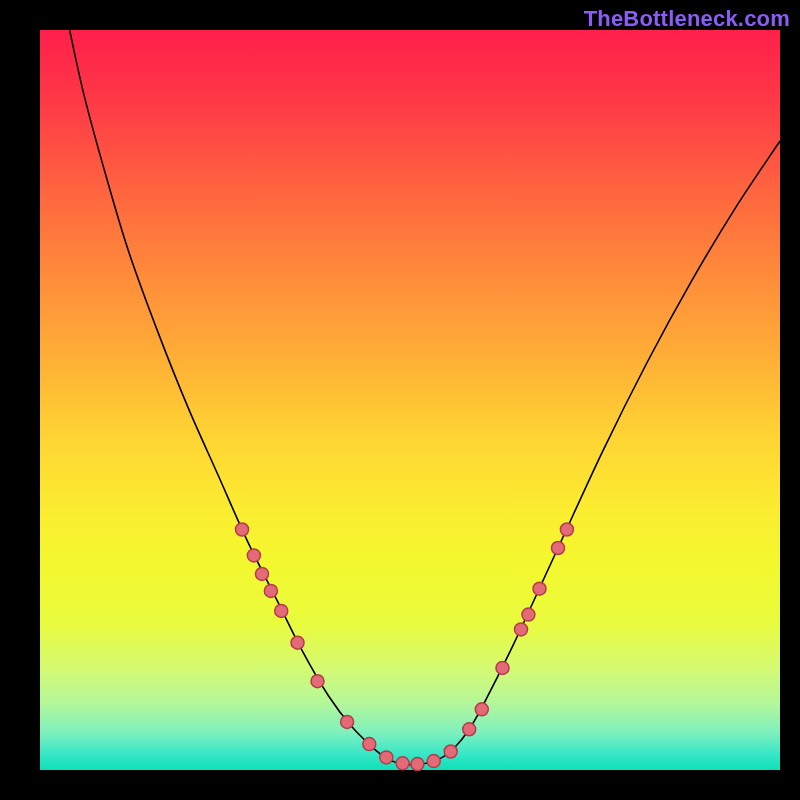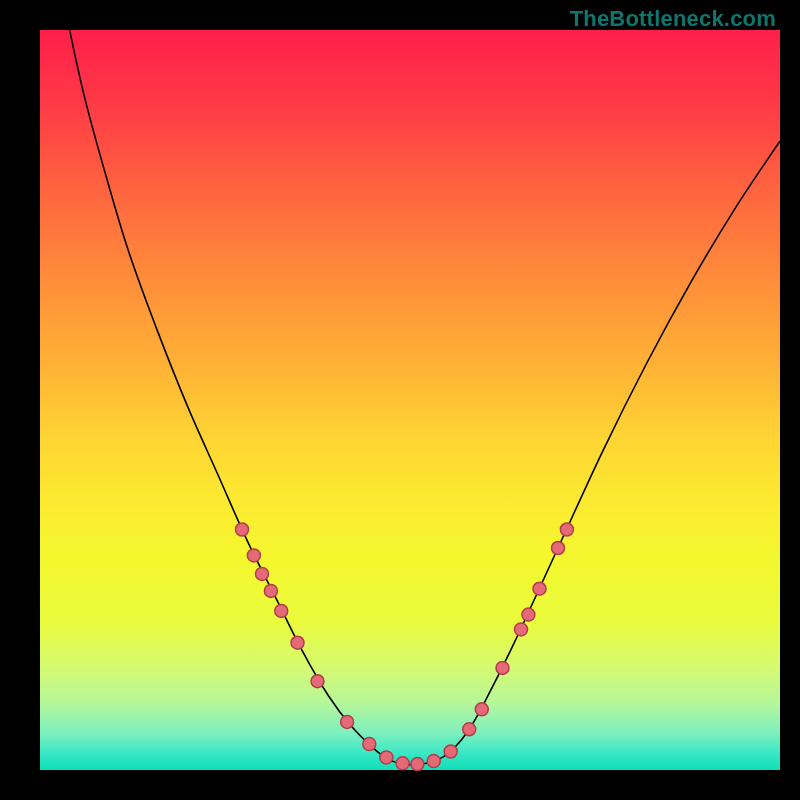--- a/index.html
+++ b/index.html
@@ -13,22 +13,22 @@
   }
   .frame {
     position: relative;
     width: 800px;
     height: 800px;
     background: #000;
   }
   .watermark {
     position: absolute;
     top: 6px;
-    right: 24px;
-    color: #0f766e;
+    right: 10px;
+    color: #8b5cf6;
     font-size: 22px;
     font-weight: 600;
     letter-spacing: 0.2px;
     z-index: 5;
     user-select: none;
   }
   .plot-area {
     position: absolute;
     left: 40px;
     top: 30px;

